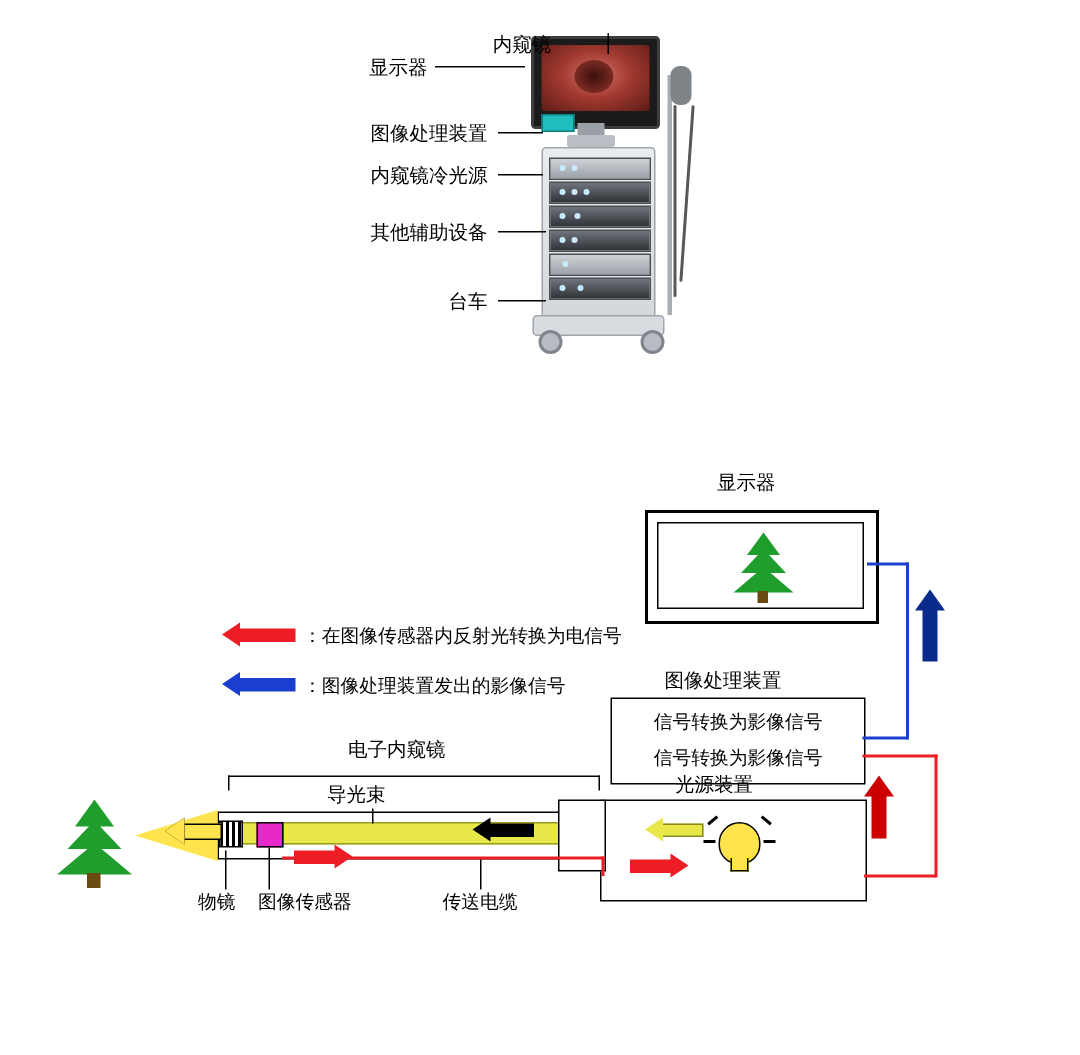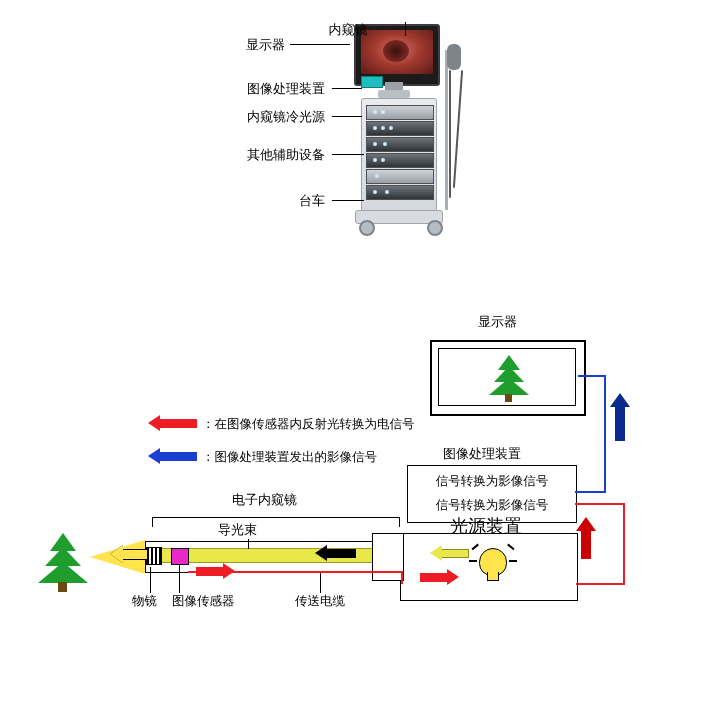--- a/index.html
+++ b/index.html
@@ -411,21 +411,21 @@
       </div>
       <div class="f2-text" style="left:202px; top:144px;">：图像处理装置发出的影像信号</div>
     </div>
 
     <div class="f2-text" style="left:443px; top:140px; font-size:13px;">图像处理装置</div>
     <div class="proc-box">
       <div class="proc-line" style="top:7px;">信号转换为影像信号</div>
       <div class="proc-line" style="top:31px;">信号转换为影像信号</div>
     </div>
 
-    <div class="f2-text" style="left:450px; top:209px; font-size:18px;">光源装置</div>
+    <div class="f2-text" style="left:450px; top:209px; font-size:13px;">光源装置</div>
     <div class="light-box">
       <div class="bulb"></div>
       <div class="bulb-base"></div>
       <div class="bulb-ray" style="left:70px; top:12px; width:8px; transform:rotate(-40deg);"></div>
       <div class="bulb-ray" style="left:68px; top:26px; width:8px;"></div>
       <div class="bulb-ray" style="left:106px; top:12px; width:8px; transform:rotate(40deg);"></div>
       <div class="bulb-ray" style="left:108px; top:26px; width:8px;"></div>
     </div>
 
     <div class="line" style="left:578px; top:70px; width:28px; height:2px; background:#1a3fd0;"></div>

